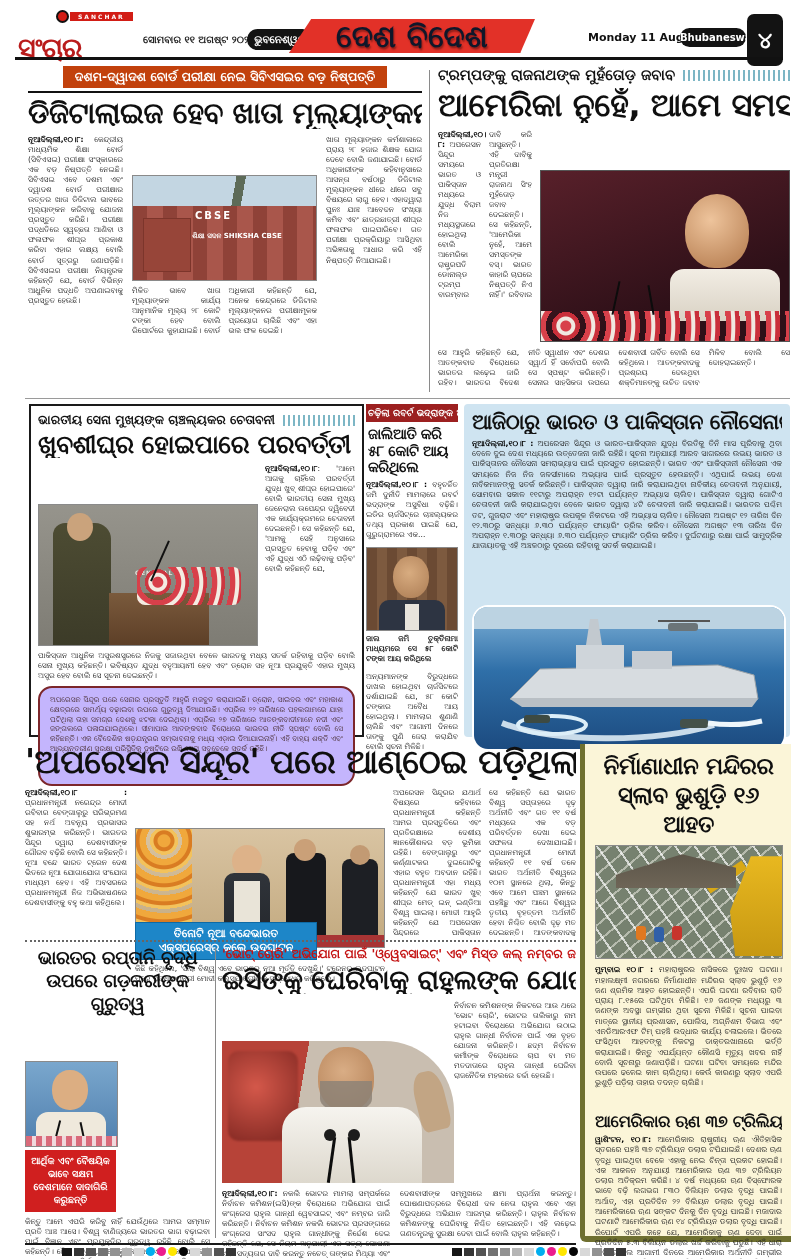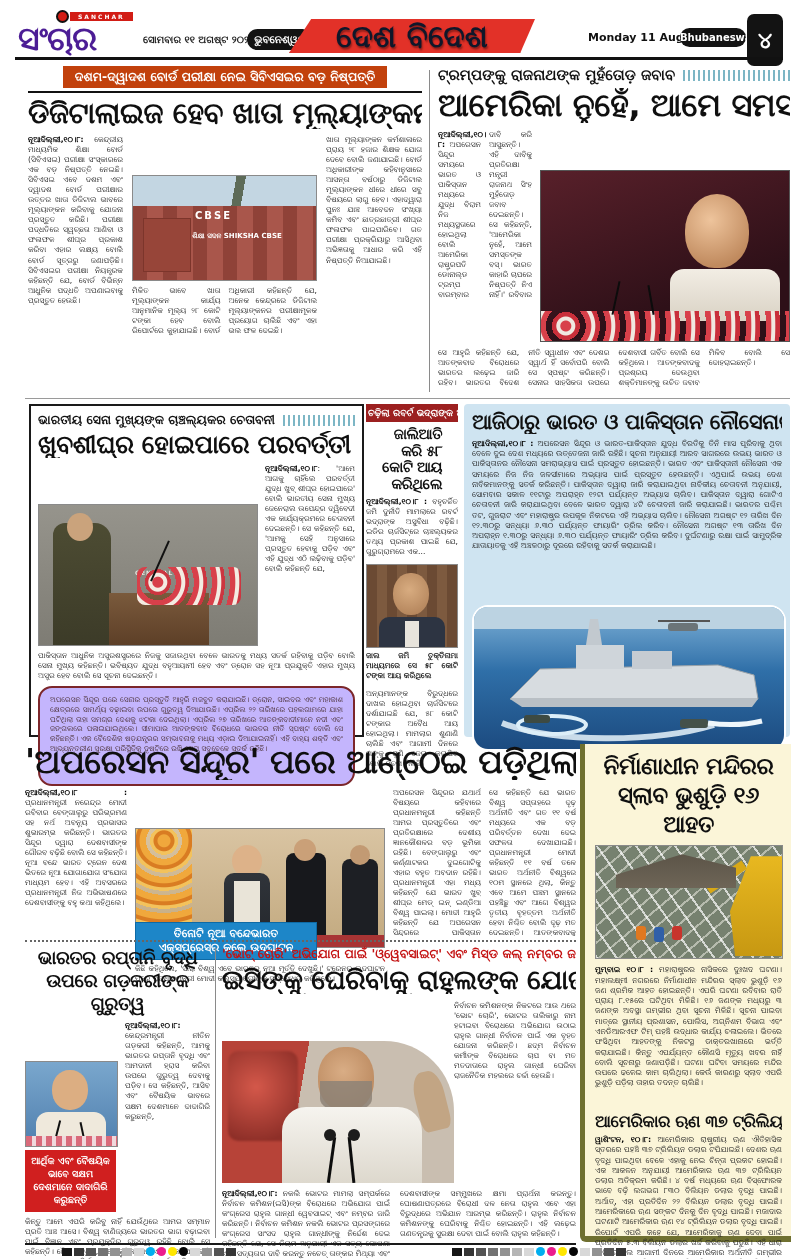--- a/index.html
+++ b/index.html
@@ -44,21 +44,21 @@
 </style>
 </head>
 <body>
 
 <div id="page">
 
   <div class="abs" style="left:0;top:0;width:800px;height:62px;">
     <div class="abs" style="left:18px;top:12px;">
       <div style="position:absolute;left:52px;top:0;background:#d21d15;color:#fff;font-size:6px;font-weight:bold;letter-spacing:2px;padding:1px 8px;">SANCHAR</div>
       <div style="position:absolute;left:38px;top:-2px;width:9px;height:9px;border-radius:50%;background:#d21d15;border:2px solid #111;"></div>
-      <div style="font-size:33px;font-weight:bold;color:#4c1d95;margin-top:7px;letter-spacing:-1px;">ସଂଚାର</div>
+      <div style="font-size:27px;font-weight:bold;color:#b91c1c;margin-top:20px;letter-spacing:-1px;">ସଂଚାର</div>
     </div>
     <div class="abs" style="left:143px;top:34px;font-size:10px;font-weight:bold;color:#222;white-space:nowrap;">ସୋମବାର ୧୧ ଅଗଷ୍ଟ ୨୦୨୫</div>
     <div class="abs pill" style="left:247px;top:29px;width:66px;font-size:10.5px;padding:4px 0;">ଭୁବନେଶ୍ୱର</div>
     <div class="abs" style="left:289px;top:19px;width:246px;height:34px;background:#e23128;
                 clip-path:polygon(9% 0,100% 0,94% 100%,0 100%);
                 display:flex;align-items:center;justify-content:center;box-shadow:0 2px 0 #b8928e;">
       <span style="color:#0f172a;font-weight:bold;font-size:31px;text-shadow:1px 2px 2px rgba(0,0,0,.4);">ଦେଶ ବିଦେଶ</span>
     </div>
     <div class="abs" style="left:588px;top:31px;font-size:11px;font-weight:bold;color:#111;white-space:nowrap;">Monday 11 August 2025</div>
     <div class="abs pill" style="left:680px;top:28px;width:66px;font-size:10px;padding:4px 0;">Bhubaneswar</div>
@@ -138,21 +138,21 @@
       </div>
     </div>
     <div class="bodytxt" style="margin-top:5px;height:30px;">ପାକିସ୍ତାନ ଆଧୁନିକ ଅସ୍ତ୍ରଶସ୍ତ୍ରରେ ନିଜକୁ ସଜାଉଥିବା ବେଳେ ଭାରତକୁ ମଧ୍ୟ ସତର୍କ ରହିବାକୁ ପଡ଼ିବ ବୋଲି ସେନା ମୁଖ୍ୟ କହିଛନ୍ତି। ଭବିଷ୍ୟତ ଯୁଦ୍ଧ ବହୁଆୟାମୀ ହେବ ଏବଂ ଡ୍ରୋନ ସହ ନୂଆ ପ୍ରଯୁକ୍ତି ଏହାର ମୁଖ୍ୟ ଅସ୍ତ୍ର ହେବ ବୋଲି ସେ ସୂଚନା ଦେଇଛନ୍ତି।</div>
     <div class="pinkbox" style="margin-top:5px;height:82px;overflow:hidden;">
       <div class="bodytxt" style="color:#452a2c;font-size:7.4px;">ଅପରେସନ ସିନ୍ଦୂର ପରେ ସେନାର ପ୍ରସ୍ତୁତି ଆହୁରି ମଜବୁତ କରାଯାଇଛି। ଡ୍ରୋନ, ସାଇବର ଏବଂ ମହାକାଶ କ୍ଷେତ୍ରରେ ସାମର୍ଥ୍ୟ ବଢ଼ାଇବା ଉପରେ ଗୁରୁତ୍ୱ ଦିଆଯାଉଛି। ଏପ୍ରିଲ ୨୨ ତାରିଖରେ ପହଲଗାମରେ ଯାହା ଘଟିଥିଲା ତାହା ସମଗ୍ର ଦେଶକୁ ଝଟକା ଦେଇଥିଲା। ଏପ୍ରିଲ ୨୭ ତାରିଖରେ ଆତଙ୍କବାଦୀମାନେ ନଦୀ ଏବଂ ଜଙ୍ଗଲରେ ପଳାଇଯାଇଥିଲେ। ସୀମାପାର ଆତଙ୍କବାଦ ବିରୋଧରେ ଭାରତର ନୀତି ସ୍ପଷ୍ଟ ବୋଲି ସେ କହିଛନ୍ତି। ଏକ ବୈଦେଶିକ ଷଡ଼ଯନ୍ତ୍ରର ସମ୍ଭାବନାକୁ ମଧ୍ୟ ଏଡ଼ାଇ ଦିଆଯାଇନାହିଁ। ଏହି ବାହ୍ୟ ଶକ୍ତି ଏବଂ ଆଭ୍ୟନ୍ତରୀଣ ସୁରକ୍ଷା ପରିସ୍ଥିତିକୁ ଦୃଷ୍ଟିରେ ରଖି ସେନା ସବୁବେଳେ ସତର୍କ ରହିଛି।</div>
     </div>
   </div>
 
   <div class="abs" style="left:366px;top:404px;width:92px;height:333px;">
     <div class="maroon-strip">ଚଢ଼ିଲା ରବର୍ଟ ଭଦ୍ରାଙ୍କ ଅଡ଼ୁଆ</div>
-    <h3 class="hl" style="font-size:14.5px;text-align:right;margin:4px 16px;line-height:1.15;">ଜାଲିଆତି କରି ୫୮ କୋଟି ଆୟ କରିଥିଲେ</h3>
+    <h3 class="hl" style="font-size:14.5px;text-align:left;margin:4px 2px;line-height:1.15;">ଜାଲିଆତି କରି ୫୮ କୋଟି ଆୟ କରିଥିଲେ</h3>
     <div class="bodytxt" style="height:64px;">
       <b class="dl">ନୂଆଦିଲ୍ଲୀ,୧୦।୮ :</b> <span>ବହୁଚର୍ଚ୍ଚିତ ଜମି ଦୁର୍ନୀତି ମାମଲାରେ ରବର୍ଟ ଭଦ୍ରାଙ୍କ ଅସୁବିଧା ବଢ଼ିଛି। ଇଡିର ଚାର୍ଜସିଟ୍‌ରେ ଚାଞ୍ଚଲ୍ୟକର ତଥ୍ୟ ପ୍ରକାଶ ପାଇଛି ଯେ, ଗୁରୁଗ୍ରାମରେ ଏକ...</span>
     </div>
     <div class="photo" style="width:90px;height:82px;background:repeating-linear-gradient(90deg,#6b4a33 0 10px,#7d5a3f 10px 20px);margin:3px 0;">
       <div style="position:absolute;left:26px;top:8px;width:36px;height:42px;border-radius:48%;background:radial-gradient(circle at 45% 40%,#d8ac80,#b4855c 80%);"></div>
       <div style="position:absolute;left:12px;bottom:0;width:66px;height:30px;background:#2d3442;border-radius:10px 10px 0 0;"></div>
       <div style="position:absolute;left:38px;bottom:0;width:14px;height:26px;background:#e8e4dc;"></div>
     </div>
     <div class="bodytxt" style="font-weight:bold;height:36px;">ଜାଲ ଜମି ଚୁକ୍ତିନାମା ମାଧ୍ୟମରେ ସେ ୫୮ କୋଟି ଟଙ୍କା ଆୟ କରିଥିଲେ</div>
     <div class="bodytxt" style="height:78px;margin-top:2px;">ଅନ୍ୟମାନଙ୍କ ବିରୁଦ୍ଧରେ ଦାଖଲ ହୋଇଥିବା ଚାର୍ଜସିଟରେ ଦର୍ଶାଯାଇଛି ଯେ, ୫୮ କୋଟି ଟଙ୍କାର ଅବୈଧ ଆୟ ହୋଇଥିଲା। ମାମଲାର ଶୁଣାଣି ଚାଲିଛି ଏବଂ ଆଗାମୀ ଦିନରେ ତାଙ୍କୁ ପୁଣି ଜେରା କରାଯିବ ବୋଲି ସୂଚନା ମିଳିଛି।</div>
@@ -244,23 +244,20 @@
       <div style="width:93px;">
         <div class="photo" style="width:91px;height:84px;background:linear-gradient(#7aa7cd,#4f7fae);">
           <div style="position:absolute;left:26px;top:8px;width:36px;height:40px;border-radius:48%;background:radial-gradient(circle at 45% 40%,#e3b astounding,#c09468);background:#dcae82;"></div>
           <div style="position:absolute;left:10px;bottom:0;width:70px;height:34px;background:#efe9dc;border-radius:12px 12px 0 0;"></div>
           <div style="position:absolute;left:30px;bottom:0;width:2px;height:26px;background:#111;transform:rotate(14deg);"></div>
           <div style="position:absolute;left:56px;bottom:0;width:2px;height:24px;background:#111;transform:rotate(-12deg);"></div>
           <div style="position:absolute;left:0;bottom:0;width:100%;height:10px;background:repeating-radial-gradient(circle at 20% 50%,#e held 0 4px,#e88 5px 8px,transparent 8px 12px);background:repeating-linear-gradient(90deg,#d96a7a 0 6px,#f0d8dc 6px 10px);"></div>
         </div>
         <div class="capred" style="width:91px;box-sizing:border-box;margin-top:3px;">ଆର୍ଥିକ ଏବଂ ବୈଷୟିକ ଭାବେ ସକ୍ଷମ ଦେଶମାନେ ଦାଦାଗିରି କରୁଛନ୍ତି</div>
       </div>
-      <div class="bodytxt" style="flex:1;height:176px;">
-        <b class="dl">ନୂଆଦିଲ୍ଲୀ,୧୦।୮:</b> <span>କେନ୍ଦ୍ରମନ୍ତ୍ରୀ ନୀତିନ ଗଡ଼କରୀ କହିଛନ୍ତି, ଆମକୁ ଭାରତର ରପ୍ତାନି ବୃଦ୍ଧି ଏବଂ ଆମଦାନୀ ହ୍ରାସ କରିବା ଉପରେ ଗୁରୁତ୍ୱ ଦେବାକୁ ପଡ଼ିବ। ସେ କହିଛନ୍ତି, ଆସିବ ଏବଂ ବୈଷୟିକ ଭାବରେ ସକ୍ଷମ ଦେଶମାନେ ଦାଦାଗିରି କରୁଛନ୍ତି,</span>
-      </div>
     </div>
     <div class="bodytxt" style="margin-top:5px;height:92px;">କିନ୍ତୁ ଆମେ ଏପରି କରିବୁ ନାହିଁ ଯେଉଁଥିରେ ଆମର ସମ୍ମାନ ପ୍ରତି ଆଞ୍ଚ ଆସେ। ବିଶ୍ୱ ବାଣିଜ୍ୟରେ ଭାରତର ଭାଗ ବଢ଼ାଇବା ପାଇଁ ବିଜ୍ଞାନ ଏବଂ ପ୍ରଯୁକ୍ତିର ଗୁରୁତ୍ୱ ରହିଛି ବୋଲି ସେ କହିଛନ୍ତି। ଜୈବ ଇନ୍ଧନ, ଇଲେକ୍ଟ୍ରିକ ଯାନ ଏବଂ ବିକଳ୍ପ ଶକ୍ତି କ୍ଷେତ୍ରରେ ଆତ୍ମନିର୍ଭର ହେଲେ ଆମଦାନୀ ଖର୍ଚ୍ଚ କମିବ ଏବଂ ଗ୍ରାମୀଣ ଅର୍ଥନୀତି ମଜବୁତ ହେବ ବୋଲି ସେ ସୂଚାଇ ଦେଇଛନ୍ତି। ଦେଶର ଯୁବପିଢ଼ିଙ୍କ ପାଇଁ ନୂଆ ନିଯୁକ୍ତି ସୁଯୋଗ ସୃଷ୍ଟି ହେବ ବୋଲି ମଧ୍ୟ ସେ କହିଛନ୍ତି।</div>
   </div>
 
   <div class="abs vrule" style="left:215px;top:948px;height:290px;"></div>
 
   <div class="abs" style="left:222px;top:946px;width:354px;height:294px;">
     <div style="color:#c41212;font-weight:bold;font-size:12.5px;text-align:center;white-space:nowrap;overflow:hidden;">'ଭୋଟ୍ ଚୋରି' ଅଭିଯୋଗ ପାଇଁ 'ଓ୍ୱେବସାଇଟ୍' ଏବଂ ମିସ୍ଡ କଲ୍ ନମ୍ବର ଜାରି</div>
     <h1 class="hl" style="font-size:27px;text-align:center;margin:3px 0 7px;white-space:nowrap;overflow:hidden;">ଇସିଙ୍କୁ ଘେରିବାକୁ ରାହୁଲଙ୍କ ଯୋଜନା</h1>
     <div style="display:flex;">

